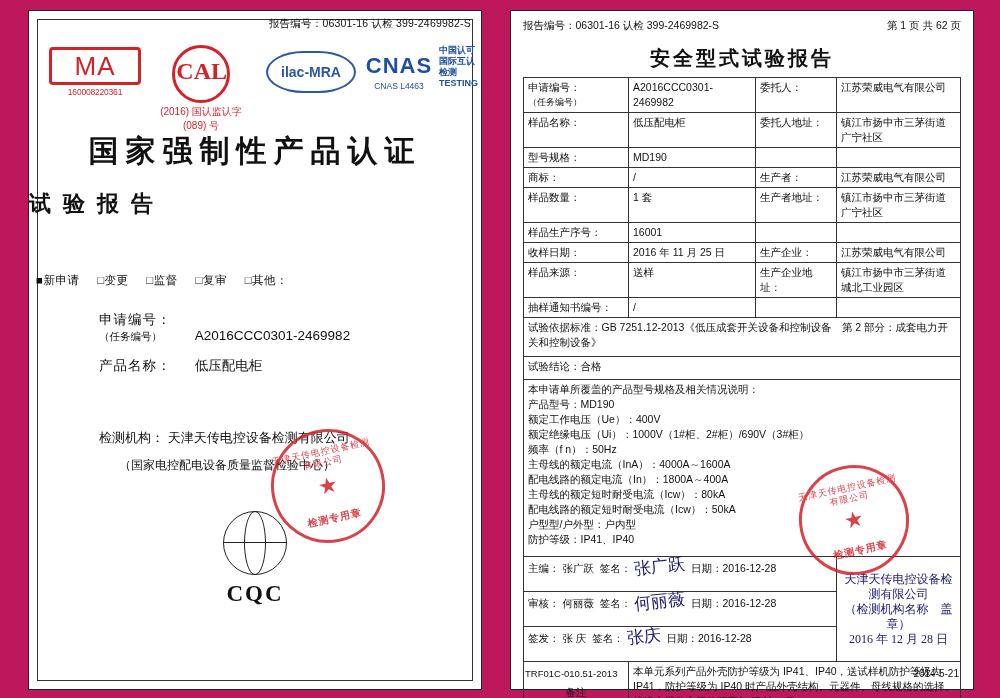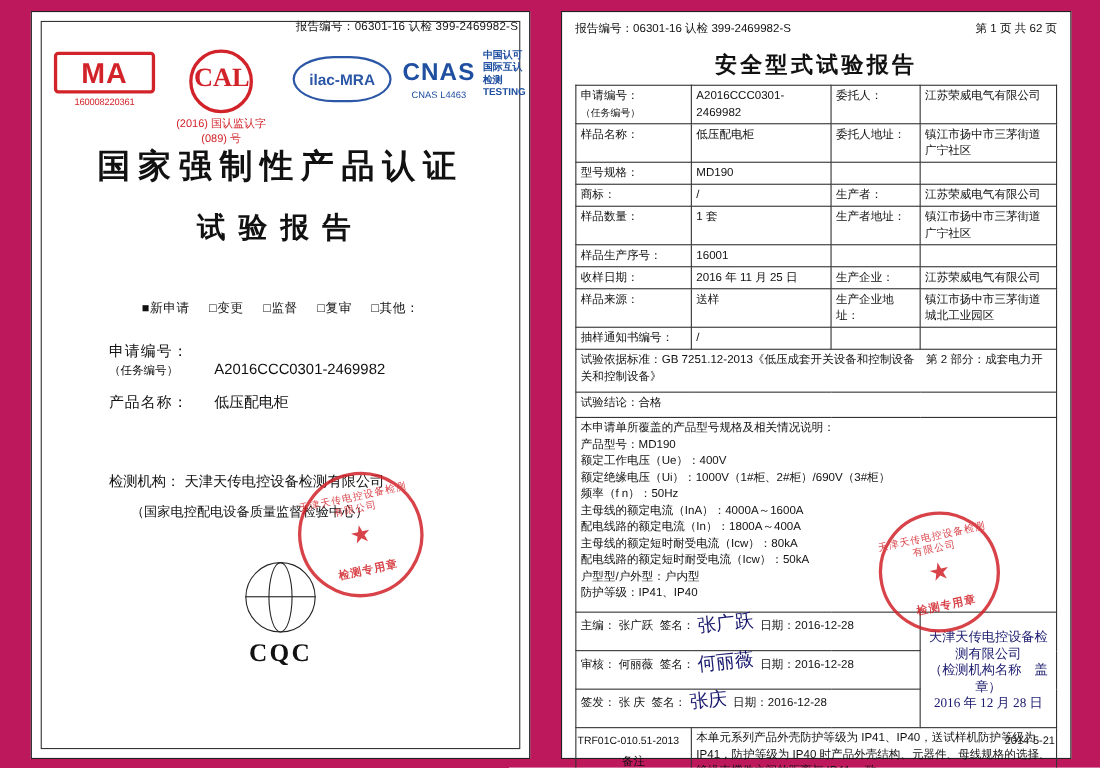--- a/index.html
+++ b/index.html
@@ -10,42 +10,42 @@
   .sheet{position:absolute;background:#fff;border:1px solid #222;}
   .left-sheet{left:28px;top:10px;width:452px;height:678px;}
   .left-inner{position:absolute;left:8px;top:8px;right:8px;bottom:8px;border:1px solid #333;}
 
   .rep-no{position:absolute;right:10px;top:6px;font-size:10.5px;letter-spacing:.2px;white-space:nowrap;}
 
   .logos{position:absolute;left:12px;top:34px;width:420px;height:66px;}
   .logo{position:absolute;text-align:center;}
 
   .ma{left:8px;top:2px;width:92px;}
-  .ma .box{border:3px solid #d2232a;color:#d2232a;font-weight:bold;font-size:26px;line-height:30px;border-radius:4px;padding:1px 2px;letter-spacing:1px;}
+  .ma .box{border:3px solid #d2232a;color:#d2232a;font-weight:normal;font-size:26px;line-height:30px;border-radius:4px;padding:1px 2px;letter-spacing:1px;}
   .ma .num{color:#d2232a;font-size:8.5px;margin-top:2px;letter-spacing:-.2px;}
 
   .ccl{left:112px;top:0px;width:96px;}
   .ccl .ring{width:52px;height:52px;border:3px solid #d2232a;border-radius:50%;margin:0 auto;position:relative;}
   .ccl .ring span{position:absolute;left:0;right:0;top:10px;color:#d2232a;font-size:24px;font-weight:bold;font-family:"Liberation Serif",serif;text-align:right;}
   .ccl .num{color:#d2232a;font-size:10px;margin-top:2px;}
 
   .ilac{left:222px;top:6px;width:96px;}
   .ilac .sp{width:86px;height:38px;border:2px solid #2b57a6;border-radius:50%/60%;color:#2b57a6;font-weight:bold;font-size:14px;line-height:38px;text-align:center;margin:0 auto;}
 
   .cnas{left:312px;top:8px;width:92px;}
   .cnas .t{color:#1f4fa0;font-weight:bold;font-size:22px;letter-spacing:1px;}
   .cnas .l{color:#1f4fa0;font-size:8.5px;margin-top:2px;}
 
   .cnas-cn{left:398px;top:0px;width:92px;text-align:left;}
   .cnas-cn div{color:#1f4fa0;font-size:9px;line-height:11px;font-weight:bold;}
 
   .title-cn{position:absolute;left:0;right:0;top:120px;text-align:center;font-family:"DejaVu Sans",sans-serif;font-size:30px;font-weight:bold;letter-spacing:7px;}
-  .title-cn2{position:absolute;left:0;right:0;top:178px;text-align:center;font-family:"DejaVu Sans",sans-serif;font-size:26px;font-weight:bold;letter-spacing:12px;}
-
-  .checks{position:absolute;left:0;right:0;top:262px;text-align:center;font-size:11.5px;letter-spacing:.5px;}
+  .title-cn2{position:absolute;left:0;right:0;top:178px;text-align:left;font-family:"DejaVu Sans",sans-serif;font-size:22px;font-weight:bold;letter-spacing:12px;}
+
+  .checks{position:absolute;left:0;right:0;top:262px;font-size:11.5px;letter-spacing:.5px;}
   .checks span{margin:0 7px;}
 
   .fields{position:absolute;left:70px;top:300px;width:330px;font-size:13.5px;}
   .frow{position:relative;margin-bottom:13px;min-height:18px;}
   .flabel{display:inline-block;width:92px;letter-spacing:1px;}
   .fsub{display:block;font-size:10.5px;margin-top:1px;letter-spacing:0;}
   .fval{display:inline-block;}
 
   .org{position:absolute;left:70px;top:418px;width:360px;font-size:13px;}
   .org .line2{margin-top:10px;margin-left:20px;font-size:12px;}

